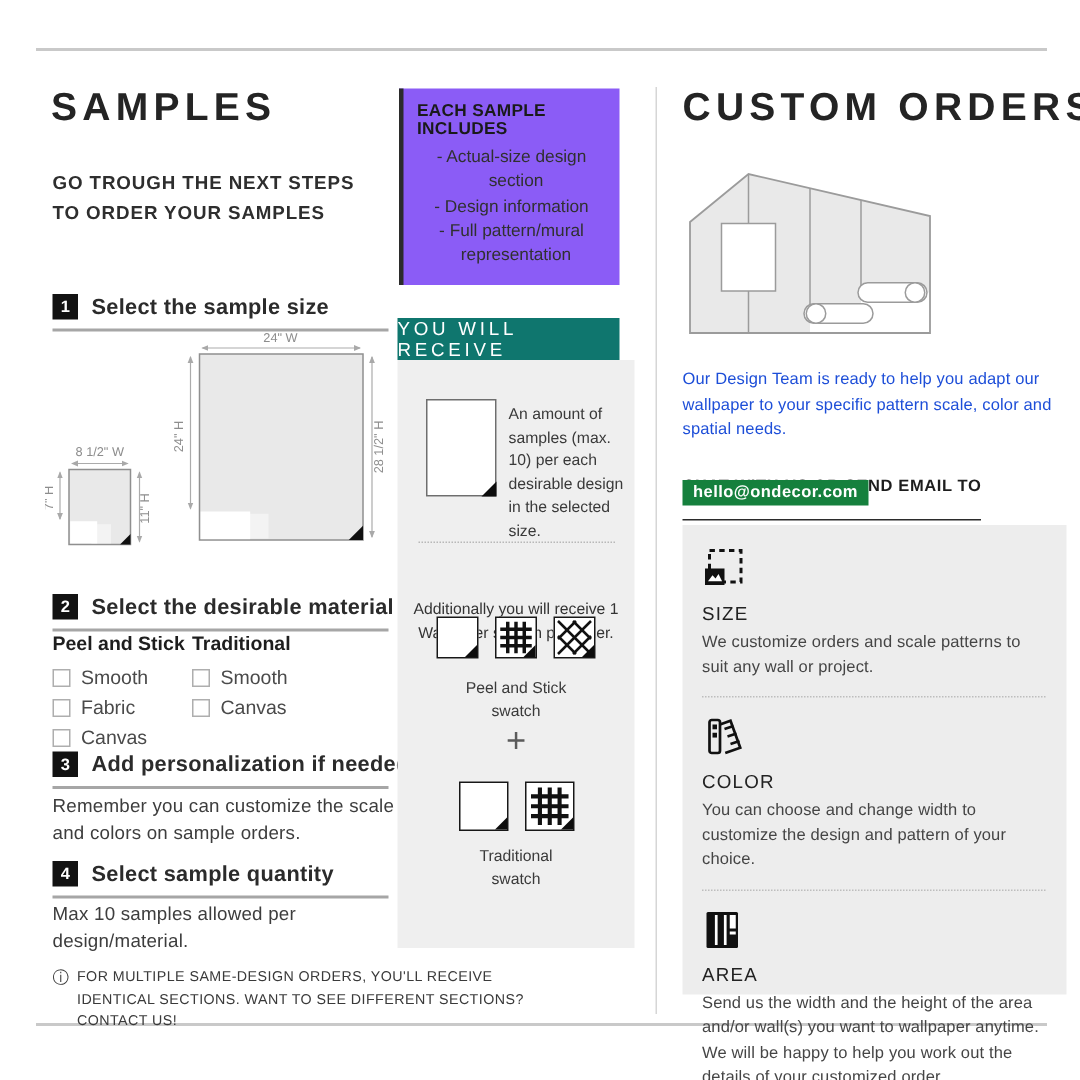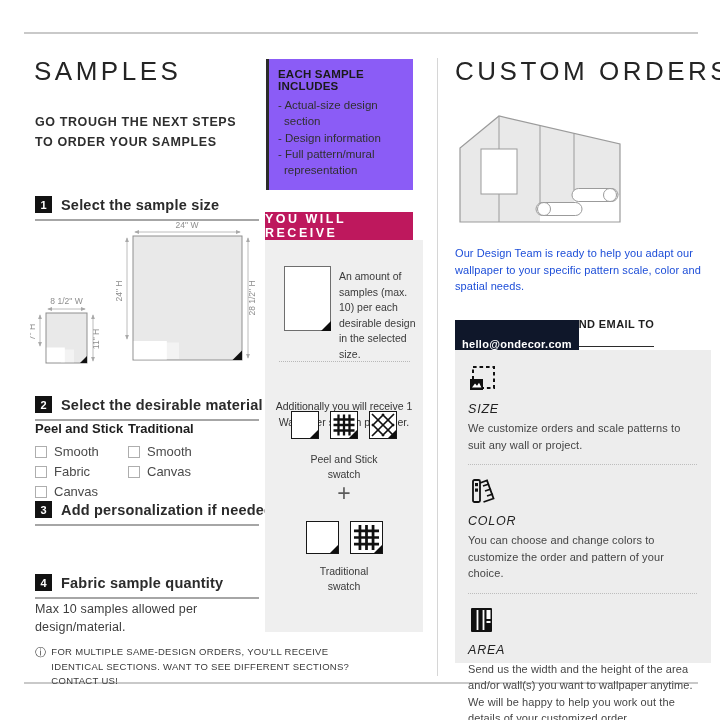--- a/index.html
+++ b/index.html
@@ -5,21 +5,21 @@
   html,body{margin:0;padding:0;background:#fff;}
   #stage{position:relative;width:720px;height:720px;background:#ffffff;overflow:hidden;
          font-family:"Liberation Sans",sans-serif;color:#222;}
   
   .rule{position:absolute;background:#c9c9c9;height:2px;}
   .rule-top{left:24px;top:32px;width:674px;}
   .rule-bottom{left:24px;top:682px;width:674px;}
   .col-divider{position:absolute;left:437px;top:58px;width:1px;height:618px;background:#d6d6d6;}
 
   
-  .big-title{position:absolute;font-size:26px;font-weight:400;letter-spacing:3.5px;color:#242424;white-space:nowrap;}
+  .big-title{position:absolute;font-size:26px;font-weight:700;letter-spacing:3.5px;color:#242424;white-space:nowrap;}
   #samples-title{left:34px;top:56px;}
   #custom-title{left:455px;top:56px;}
 
   .samples-subtitle{position:absolute;left:35px;top:112px;font-size:12.5px;font-weight:600;
     letter-spacing:.6px;color:#2e2e2e;line-height:1.6;}
 
   
   .step{position:absolute;left:35px;width:224px;display:flex;align-items:center;gap:9px;
         border-bottom:2px solid #a6a6a6;padding-bottom:6px;}
   .badge{width:17px;height:17px;background:#121212;color:#fff;font-size:11px;font-weight:700;
@@ -39,26 +39,26 @@
   .checkbox{width:10px;height:10px;border:1px solid #aeaeae;background:#fff;flex:0 0 10px;}
 
   
   #size-diagram{position:absolute;left:30px;top:220px;}
   #size-diagram text{font-family:"Liberation Sans",sans-serif;}
 
   
   .includes-box{position:absolute;left:266px;top:59px;width:147px;box-sizing:border-box;
     background:#8b5cf6;border-left:3px solid #2b2b2b;padding:9px 9px 11px 9px;}
   .includes-title{font-size:11.5px;font-weight:700;color:#1a1a1a;margin:0 0 5px 0;letter-spacing:.2px;}
-  .includes-item{font-size:11.5px;color:#303030;line-height:1.42;padding-left:6px;text-indent:-6px;}
-
-  
-  .receive-header{position:absolute;left:265px;top:212px;width:148px;height:28px;background:#be185d;
+  .includes-item{font-size:11.5px;color:#303030;line-height:1.42;padding-left:6px;text-indent:-6px;text-align:center;}
+
+  
+  .receive-header{position:absolute;left:265px;top:212px;width:148px;height:28px;background:#0f766e;
     color:#fff;display:flex;align-items:center;justify-content:center;font-size:12.5px;
-    letter-spacing:2.5px;font-weight:700;}
+    letter-spacing:2.5px;font-weight:400;}
   .receive-panel{position:absolute;left:265px;top:240px;width:158px;height:392px;background:#efefef;}
   .sample-icon{position:absolute;left:19px;top:26px;width:45px;height:63px;background:#fff;border:1px solid #6e6e6e;}
   .sample-icon::after{content:"";position:absolute;right:-1px;bottom:-1px;width:0;height:0;
     border-bottom:10px solid #0d0d0d;border-left:10px solid transparent;}
   .samples-text{position:absolute;left:74px;top:29px;width:77px;font-size:10.5px;color:#3a3a3a;line-height:1.48;}
   .dotted-div{position:absolute;left:14px;right:13px;top:121px;border-top:1px dotted #b8b8b8;}
   .swatch-note{position:absolute;top:135px;left:5px;right:5px;text-align:center;font-size:10.5px;
     color:#343434;line-height:1.5;margin-top:24px;}
   .swatch-row{position:absolute;left:0;right:0;display:flex;justify-content:center;gap:11px;}
   #swatch-row-1{top:171px}#swatch-row-2{top:281px}
@@ -71,26 +71,26 @@
   #swatch-label-1{top:212px}#swatch-label-2{top:324px}
   .swatch-label span{display:block;}
   .plus-sign{position:absolute;top:240px;left:0;right:0;text-align:center;font-size:23px;color:#5b5b5b;font-weight:300;}
 
   
   #house-svg{position:absolute;left:452px;top:112px;}
   .custom-intro{position:absolute;left:455px;top:245px;width:252px;font-size:11px;color:#1d4ed8;
     line-height:1.5;letter-spacing:.1px;}
   .chat-label{position:absolute;left:455px;top:318px;font-size:11px;font-weight:700;color:#1d1d1d;
     letter-spacing:.4px;border-bottom:1.5px solid #2b2b2b;padding-bottom:16px;}
-  .email-chip{position:absolute;left:455px;top:320px;background:#0f172a;color:#fff;font-size:11px;
-    font-weight:600;padding:18px 7px 3px;letter-spacing:.3px;cursor:pointer;}
+  .email-chip{position:absolute;left:455px;top:320px;background:#15803d;color:#fff;font-size:11px;
+    font-weight:600;padding:2px 7px 3px;letter-spacing:.3px;cursor:pointer;}
   .features-panel{position:absolute;left:455px;top:350px;width:256px;height:313px;background:#ededed;
     box-sizing:border-box;padding:15px 14px 10px 13px;}
   .f-icon{height:30px;margin-bottom:7px;}
-  .f-name{font-size:12.5px;color:#222;letter-spacing:.8px;margin-bottom:4px;font-weight:500;font-style:italic;}
+  .f-name{font-size:12.5px;color:#222;letter-spacing:.8px;margin-bottom:4px;font-weight:500;}
   .f-text{font-size:11px;color:#454545;line-height:1.5;letter-spacing:.1px;}
   .f-divider{border-top:1px dotted #bdbdbd;margin:11px 0 12px 0;}
 
   
   .footnote{position:absolute;left:35px;top:645px;width:335px;display:flex;gap:5px;
     font-size:9.5px;color:#3a3a3a;letter-spacing:.3px;line-height:1.55;}
   .info-glyph{font-size:11px;line-height:1.3;}
 </style>
 </head>
 <body>
@@ -177,24 +177,25 @@
         <span class="checkbox"></span>
         <span>Canvas</span>
       </div>
     </div>
   </div>
 
   <div class="step" id="step3">
     <div class="badge">3</div>
     <div class="step-label">Add personalization if needed</div>
   </div>
+  <div class="note" id="note3">Remember you can customize the scale and colors on sample orders.</div>
 
   <div class="step" id="step4">
     <div class="badge">4</div>
-    <div class="step-label">Fabric sample quantity</div>
+    <div class="step-label">Select sample quantity</div>
   </div>
   <div class="note" id="note4">Max 10 samples allowed per design/material.</div>
 
   <div class="footnote">
     <span class="info-glyph">ⓘ</span>
     <span>FOR MULTIPLE SAME-DESIGN ORDERS, YOU'LL RECEIVE IDENTICAL SECTIONS. WANT TO SEE DIFFERENT SECTIONS? CONTACT US!</span>
   </div>
 
   <div class="includes-box">
     <div class="includes-title">EACH SAMPLE INCLUDES</div>
@@ -297,21 +298,21 @@
           <g fill="none" stroke="#111" stroke-width="1.8">
             <rect x="5" y="3" width="7" height="22" rx="1.5"></rect>
             <path d="M12 6 L19 3.5 L25.5 21.5 L15.5 25"></path>
           </g>
           <rect x="7" y="6" width="3" height="3.2" fill="#111"></rect>
           <rect x="7" y="11.5" width="3" height="3.2" fill="#111"></rect>
           <path d="M15 9 L21 7 M17 14 L23 12 M19 19 L25 17" stroke="#111" stroke-width="1.8"></path>
         </svg>
       </div>
       <div class="f-name">COLOR</div>
-      <div class="f-text">You can choose and change colors to customize the order and pattern of your choice.</div>
+      <div class="f-text">You can choose and change width to customize the design and pattern of your choice.</div>
     </div>
 
     <div class="f-divider"></div>
 
     <div class="feature">
       <div class="f-icon">
         <svg width="28" height="28" viewBox="0 0 28 28">
           <rect x="3" y="2" width="21" height="24" fill="#111" rx="1"></rect>
           <path d="M9.5 4 V24 M15.5 4 V24" stroke="#fff" stroke-width="1.8"></path>
           <rect x="18.5" y="4" width="4" height="9" fill="#fff"></rect>

